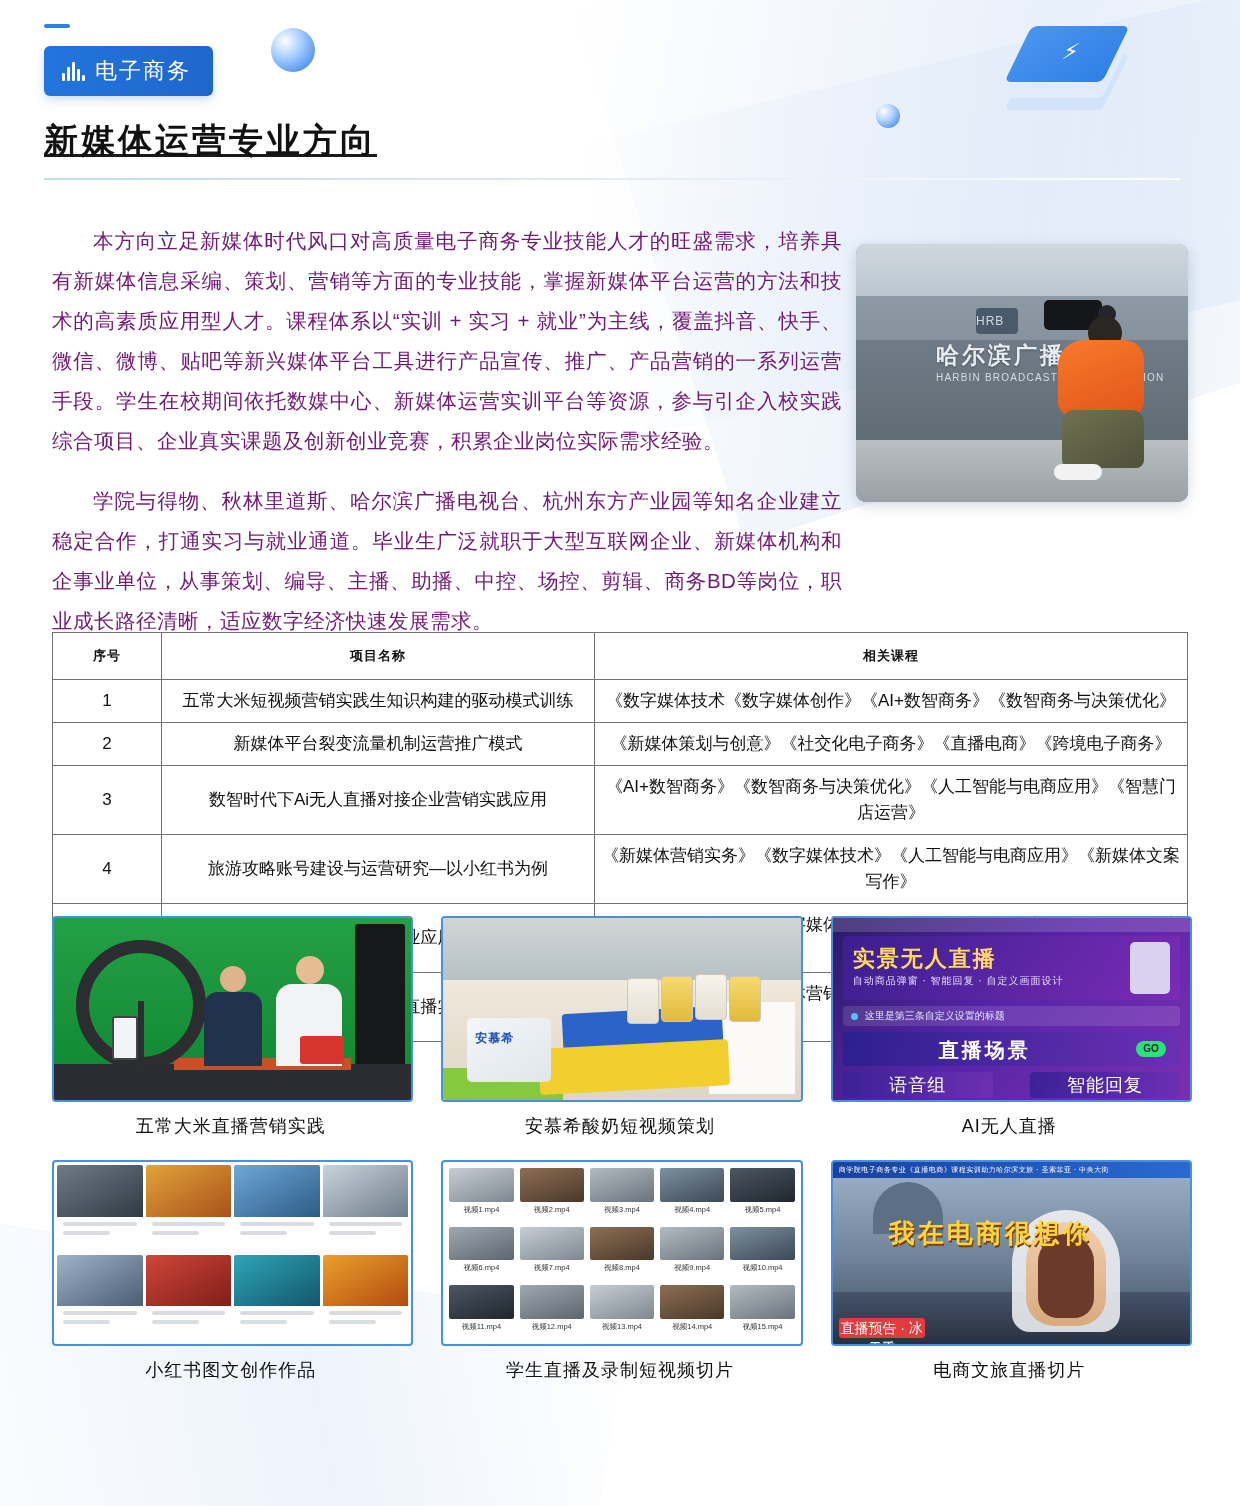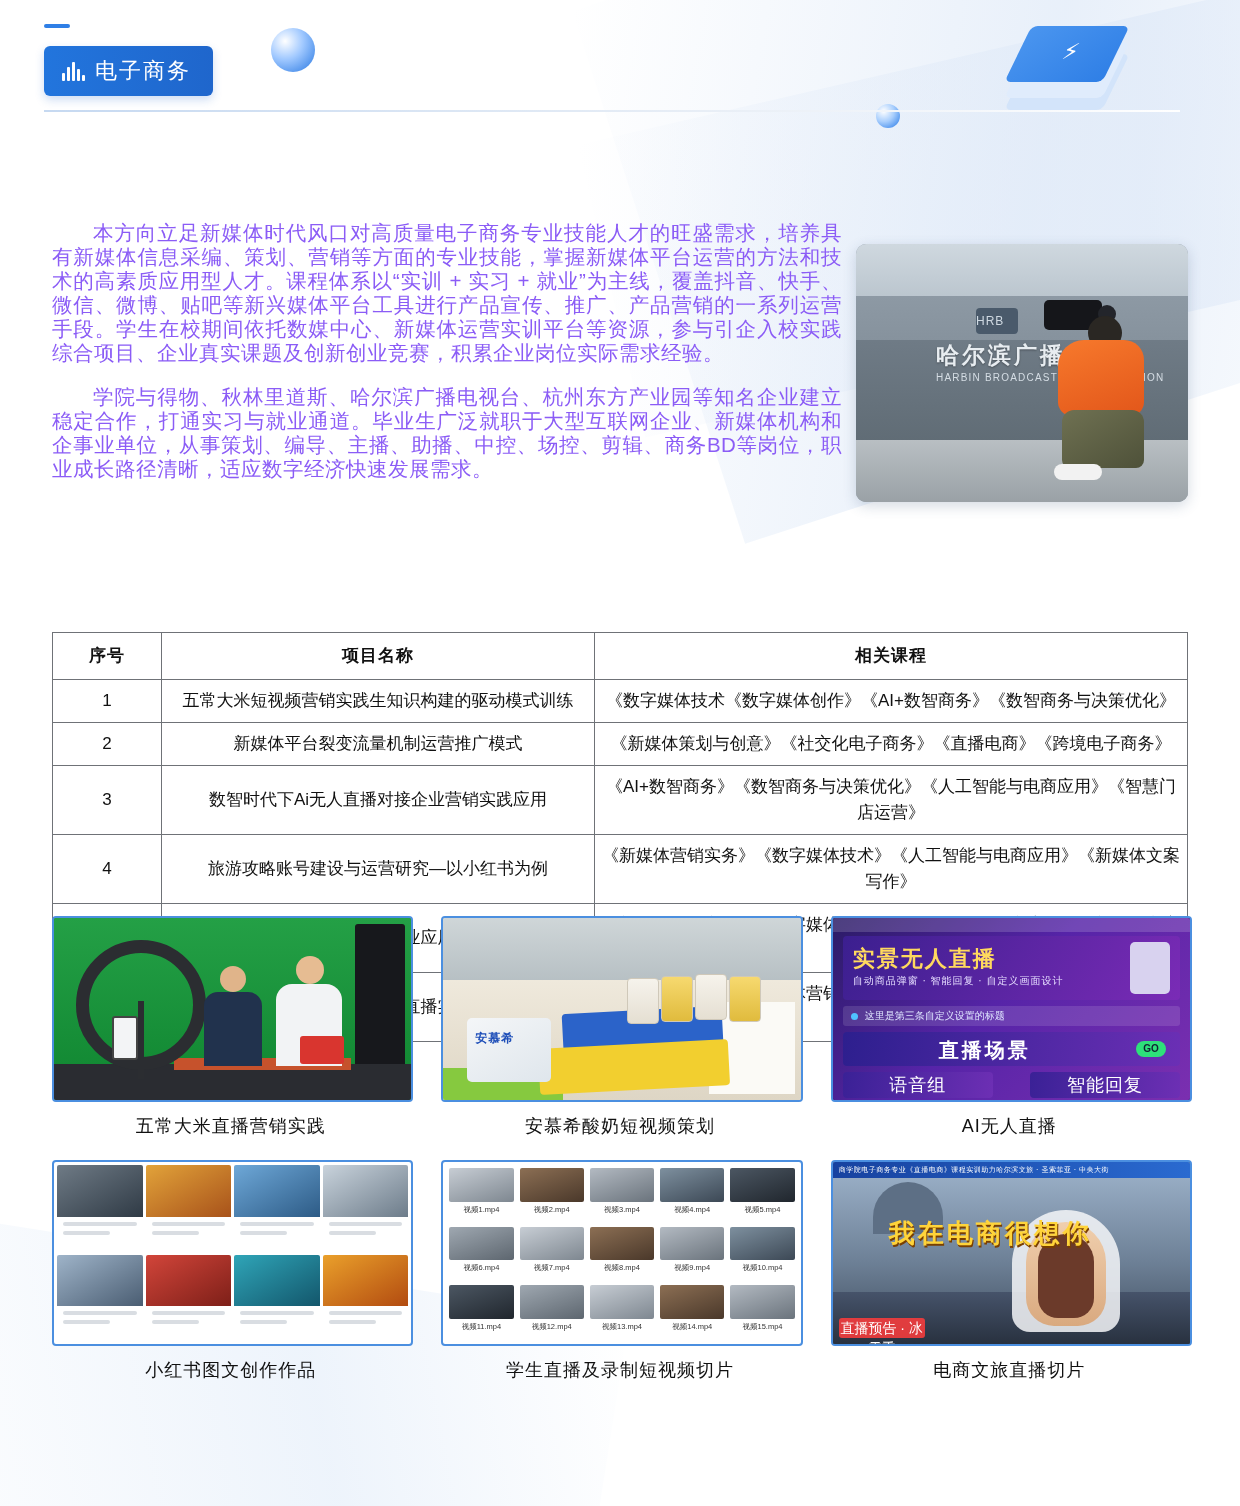--- a/index.html
+++ b/index.html
@@ -159,25 +159,25 @@
   
   .content {
     position: absolute;
     left: 52px;
     top: 200px;
     width: 1136px;
   }
   .para {
     width: 790px;
     font-size: 20.5px;
-    line-height: 24px;
+    line-height: 40px;
     letter-spacing: .5px;
     text-align: justify;
     text-indent: 2em;
-    color: #8b5cf6;
+    color: #701a75;
   }
   .para + .para { margin-top: 8px; }
 
   .photo {
     position: absolute;
     right: 0;
     top: 44px;
     width: 332px;
     height: 258px;
     border-radius: 10px;
@@ -299,21 +299,21 @@
   }
   th, td {
     border: 1px solid #6f7277;
     padding: 8px 6px;
     text-align: center;
     line-height: 26px;
     color: #111;
   }
   th {
     font-weight: bold;
-    font-size: 17px;
+    font-size: 13px;
     letter-spacing: 1px;
     padding: 10px 6px;
   }
   td.col-no { width: 96px; }
   td.col-name { width: 420px; }
   th.col-no { width: 96px; }
   th.col-name { width: 420px; }
 
   
   .gallery {
@@ -442,20 +442,21 @@
   <div class="badge">
     <span class="bar-icon">
         <i></i>
         <i></i>
         <i></i>
         <i></i>
         <i></i>
       </span>
     <span>电子商务</span>
   </div>
+  <div class="title">新媒体运营专业方向</div>
   <div class="title-rule"></div>
 </div>
 
 <div class="content">
   <p class="para">本方向立足新媒体时代风口对高质量电子商务专业技能人才的旺盛需求，培养具有新媒体信息采编、策划、营销等方面的专业技能，掌握新媒体平台运营的方法和技术的高素质应用型人才。课程体系以“实训 + 实习 + 就业”为主线，覆盖抖音、快手、微信、微博、贴吧等新兴媒体平台工具进行产品宣传、推广、产品营销的一系列运营手段。学生在校期间依托数媒中心、新媒体运营实训平台等资源，参与引企入校实践综合项目、企业真实课题及创新创业竞赛，积累企业岗位实际需求经验。</p>
   <p class="para">学院与得物、秋林里道斯、哈尔滨广播电视台、杭州东方产业园等知名企业建立稳定合作，打通实习与就业通道。毕业生广泛就职于大型互联网企业、新媒体机构和企事业单位，从事策划、编导、主播、助播、中控、场控、剪辑、商务BD等岗位，职业成长路径清晰，适应数字经济快速发展需求。</p>
 
   <div class="photo">
     <div class="sky"></div>
     <div class="wall"></div>

